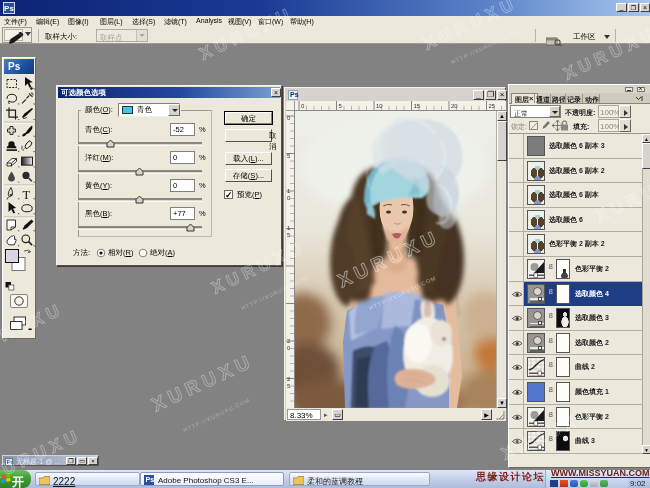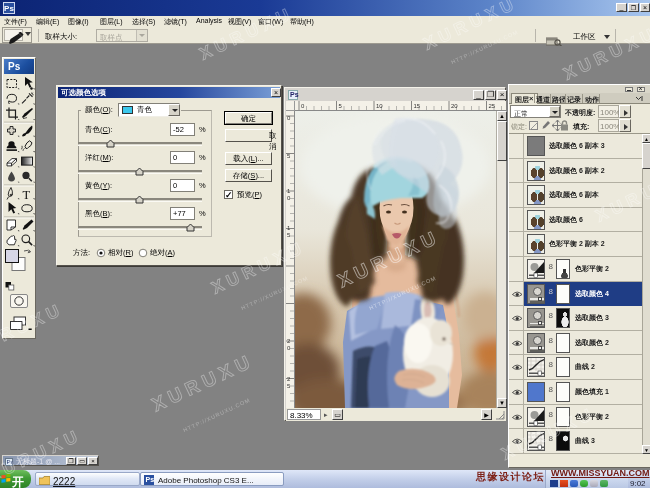--- a/index.html
+++ b/index.html
@@ -833,20 +833,26 @@
         <path d="M0 2 l4 0 1 -1.5 6 0 0 8 -11 0 z" fill="#f0c35a" stroke="#a8842c" stroke-width="0.8"></path>
       </svg>
     <span class="abs" style="left:17px; top:2.5px; font-size:10px; color:#111;text-decoration:underline;">2222</span>
   </div>
   <div class="abs" style="left:140px; top:2px; width:144px; height:14px; background:linear-gradient(#ffffff,#f2f5fb 50%,#e8edf8); border:1px solid #8a9cc0; border-radius:2px;">
     <div class="abs" style="left:3px; top:2px; width:10px; height:10px; background:#2a50a0;">
         <span class="abs" style="left:1.5px; top:1px; font-size:7px; color:#fff; font-weight:bold;">Ps</span>
       </div>
     <span class="abs" style="left:17px; top:2.5px; font-size:8px; color:#111;">Adobe Photoshop CS3 E...</span>
   </div>
+  <div class="abs" style="left:289px; top:2px; width:141px; height:14px; background:linear-gradient(#fdfefe,#dfe7f6 50%,#d0dbef); border:1px solid #99a8c8; border-radius:2px;">
+    <svg class="abs" style="left:3px; top:2.5px;" width="11" height="9">
+        <path d="M0 2 l4 0 1 -1.5 6 0 0 8 -11 0 z" fill="#f0c35a" stroke="#a8842c" stroke-width="0.8"></path>
+      </svg>
+    <span class="abs" style="left:17px; top:2.5px; font-size:8px; color:#111;">柔和的蓝调教程</span>
+  </div>
 
   <div class="abs" style="left:545px; top:0px; width:83px; height:18px; background:linear-gradient(#e3ebf8 0%,#cdd9ef 50%,#bac8e4 100%); border-left:1px solid #9aa8c8;">
     <div class="abs" style="left:4px; top:10px; width:8px; height:7px; background:#1c3c8c;"></div>
     <div class="abs" style="left:14px; top:10px; width:8px; height:7px; background:linear-gradient(#e85020,#c03010);"></div>
     <div class="abs" style="left:24px; top:10px; width:8px; height:7px; background:linear-gradient(#4a7ad8,#2858b8); border-radius:2px;"></div>
     <div class="abs" style="left:34px; top:10px; width:8px; height:7px; background:linear-gradient(#58c858,#2a9a2a); border-radius:3px;"></div>
     <div class="abs" style="left:44px; top:10px; width:8px; height:7px; background:linear-gradient(#d8d8e0,#a8a8b8); border-radius:2px;"></div>
     <div class="abs" style="left:54px; top:10px; width:8px; height:7px; background:linear-gradient(#60b868,#309840); border-radius:2px;"></div>
     <span class="abs" style="left:84px; top:9px; font-size:8px; color:#223;">9:02</span>
   </div>

